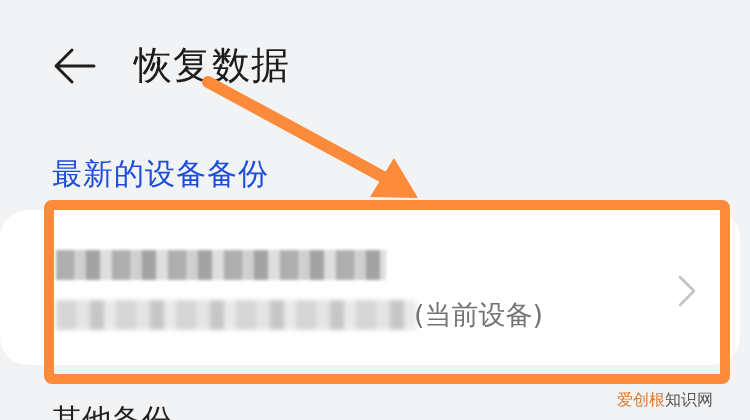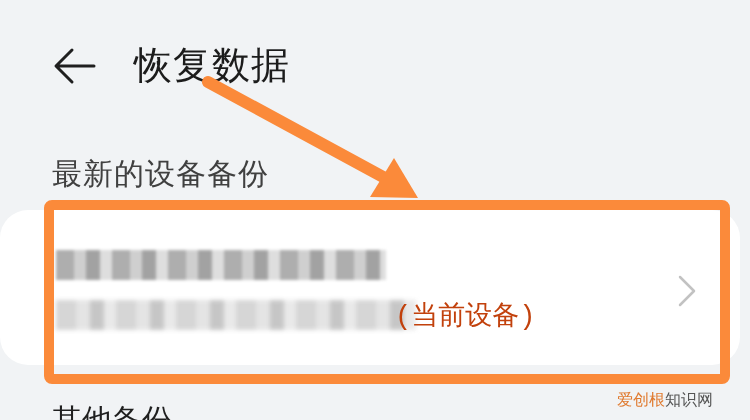--- a/index.html
+++ b/index.html
@@ -5,36 +5,36 @@
   html, body { margin: 0; padding: 0; }
   body {
     width: 750px; height: 420px; overflow: hidden; position: relative;
     background: #f1f3f5;
     font-family: "DejaVu Sans", "Liberation Sans", sans-serif;
     color: #1a1a1a;
   }
   .header { position: absolute; left: 0; top: 0; width: 602px; height: 140px; }
   .back-btn { position: absolute; left: 50px; top: 44px; width: 50px; height: 50px; cursor: pointer; }
   .title { position: absolute; left: 134px; top: 40px; font-size: 38px; font-weight: 500; letter-spacing: 1px; color: #1c1c1c; }
-  .section-title { position: absolute; left: 52px; top: 154px; font-size: 30px; font-weight: 500; color: #404040; letter-spacing: 1px; }
+  .section-title { position: absolute; left: 52px; top: 154px; font-size: 30px; font-weight: 500; color: #1d4ed8; letter-spacing: 1px; }
   .card {
     position: absolute; left: 0; top: 210px; width: 740px; height: 155px;
     background: #ffffff; border-radius: 28px;
   }
   .highlight {
     position: absolute; left: 44px; top: 200px; width: 666px; height: 164px;
     border: 10px solid #fb8a3a; border-radius: 8px; pointer-events: none;
   }
   .blur-line1 { position: absolute; left: 56px; top: 250px; width: 330px; height: 30px;
     background: repeating-linear-gradient(90deg, #9a9a9a 0 18px, #c4c4c4 18px 30px, #8c8c8c 30px 44px, #d6d6d6 44px 56px);
     filter: blur(1.5px); opacity: .8; }
   .blur-line2 { position: absolute; left: 56px; top: 300px; width: 360px; height: 30px;
     background: repeating-linear-gradient(90deg, #cfcfcf 0 20px, #e0e0e0 20px 34px, #bdbdbd 34px 48px, #e6e6e6 48px 60px);
     filter: blur(2px); opacity: .85; }
-  .device-tag { position: absolute; left: 395px; top: 297px; font-size: 27px; color: #c2410c; font-family: Liberation Mono, monospace; }
+  .device-tag { position: absolute; left: 414px; top: 297px; font-size: 27px; color: #737373; }
   .chevron { position: absolute; left: 676px; top: 274px; width: 22px; height: 34px; cursor: pointer; }
   .section2-title { position: absolute; left: 52px; top: 400px; font-size: 30px; font-weight: 500; color: #1f1f1f; }
   .watermark { position: absolute; left: 617px; top: 390px; font-size: 16px; color: #555; }
   .watermark .wm-a { color: #e07a2f; }
   .arrow { position: absolute; left: 0; top: 0; width: 750px; height: 420px; pointer-events: none; }
 </style>
 </head>
 <body>
 
 <div class="header">

